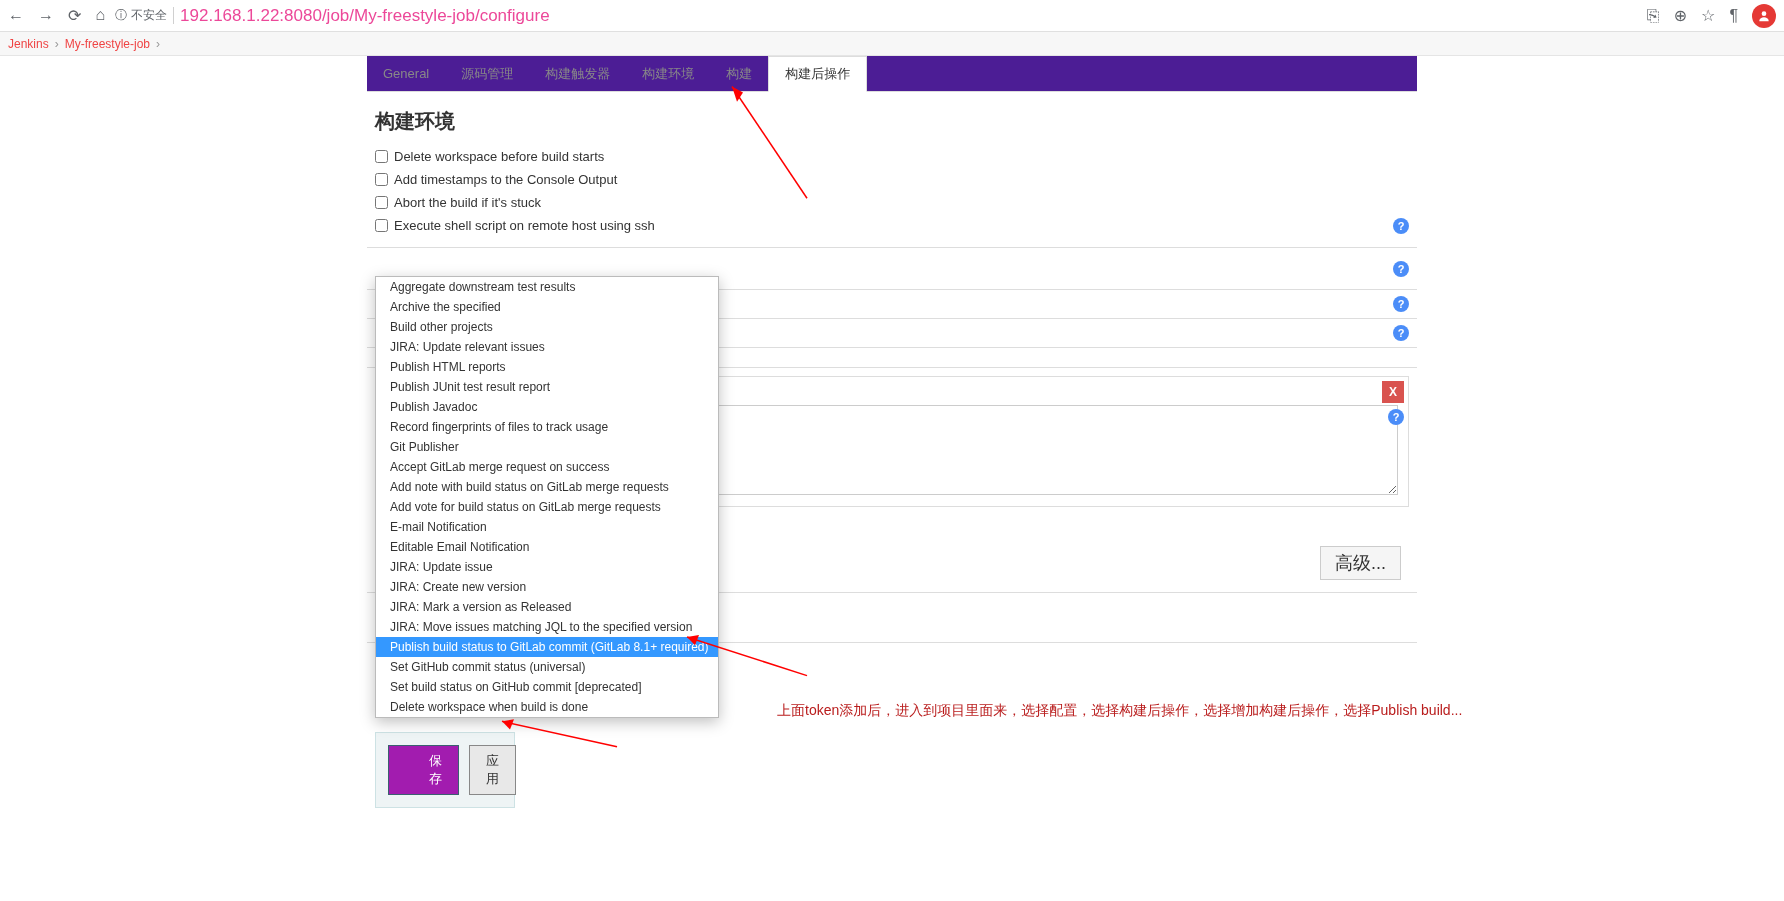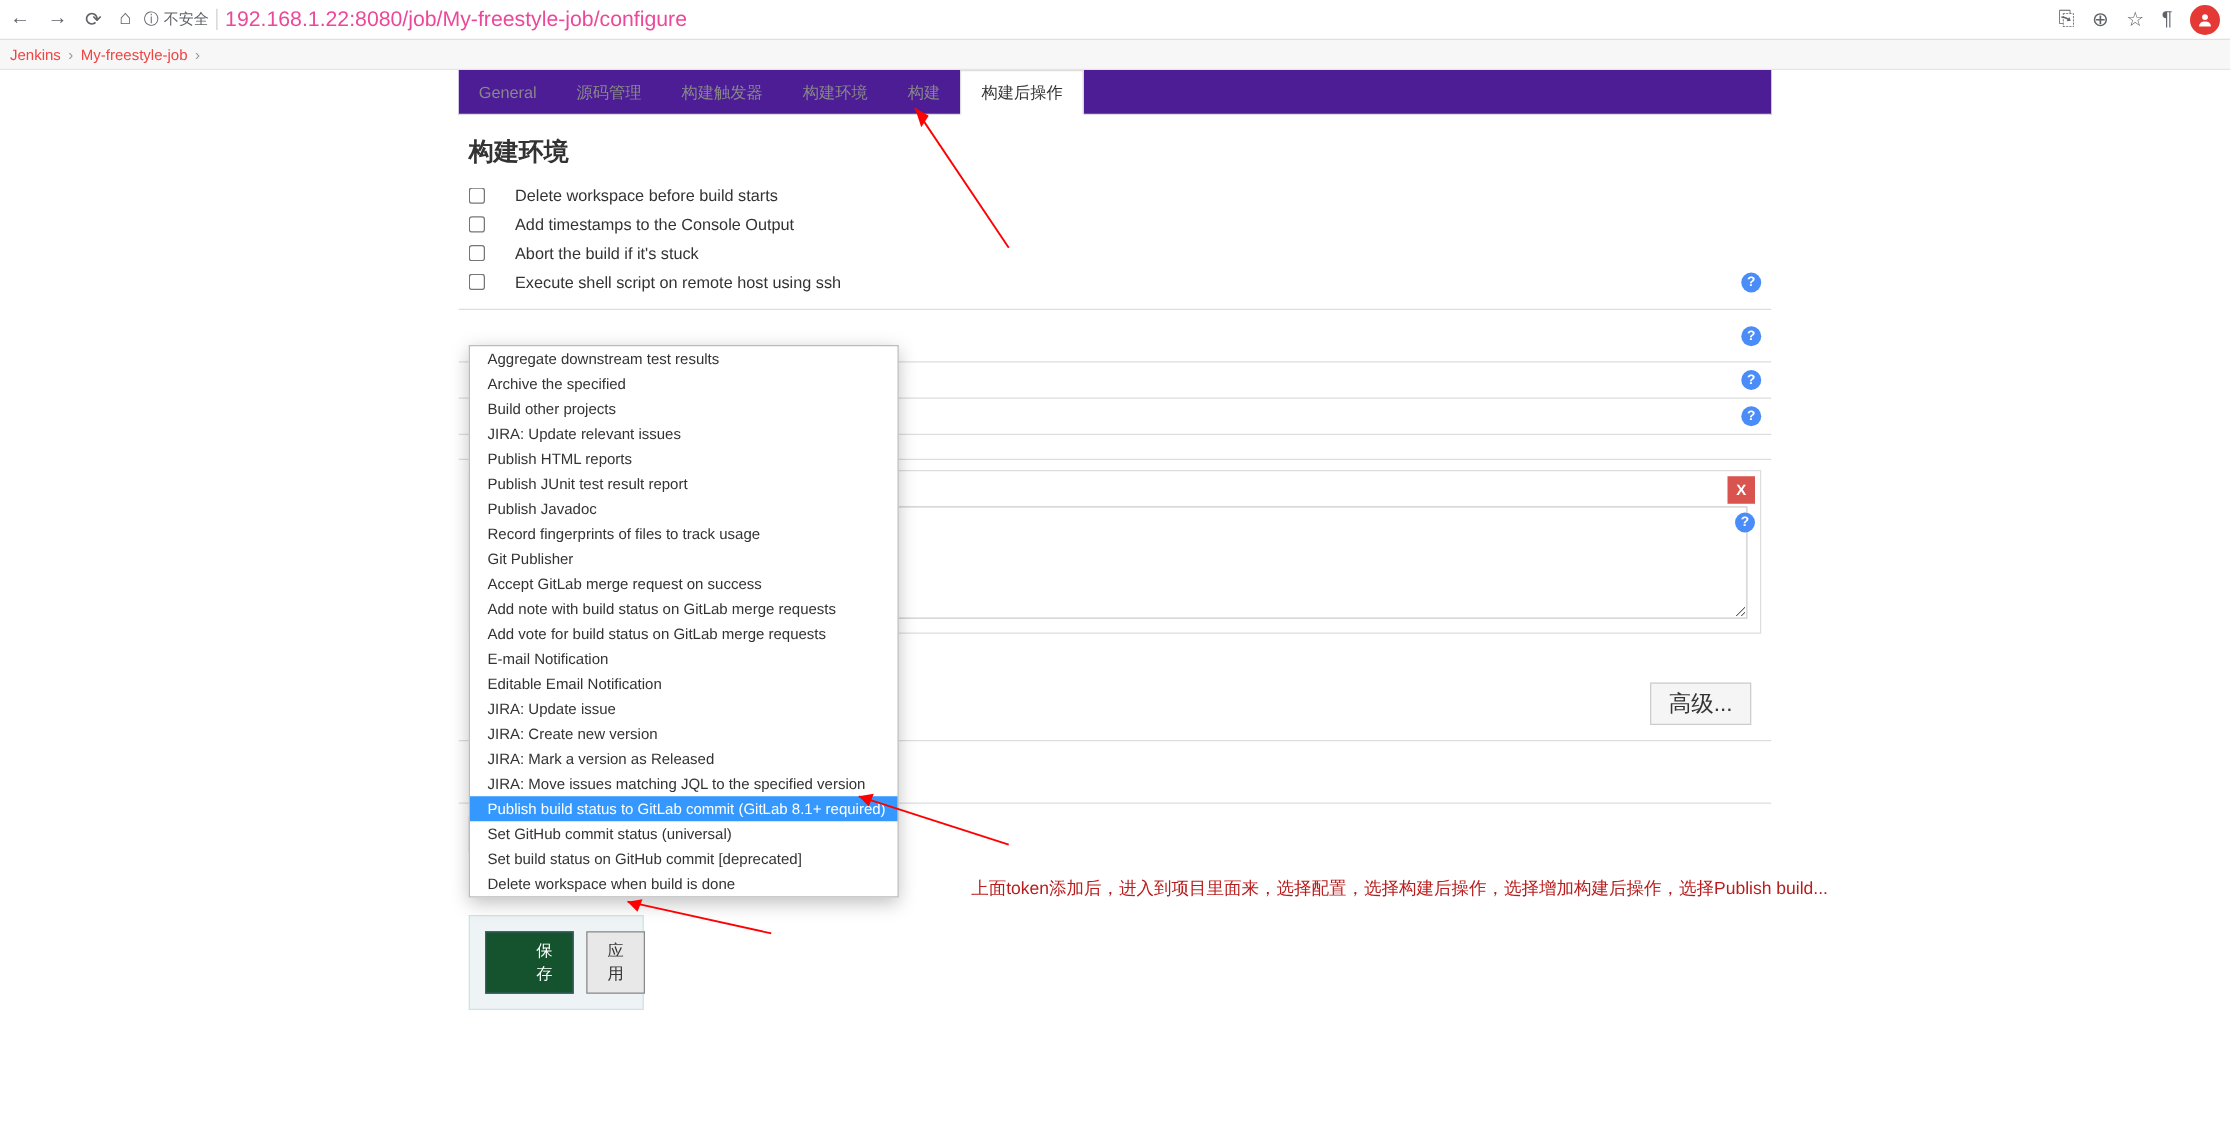--- a/index.html
+++ b/index.html
@@ -26,21 +26,21 @@
 .content { width: 1050px; margin-top: 0; position: relative; }
 
 
 .tabs { display: flex; border-bottom: 1px solid #ddd; background: #4c1d95; align-items: center; }
 .tabs .tab { padding: 8px 16px; color: #888; cursor: pointer; font-size: 13px; }
 .tabs .tab.active { background: #fff; border: 1px solid #ddd; border-bottom: 1px solid #fff; color: #333; margin-bottom: -1px; }
 
 
 .section-title { font-size: 20px; font-weight: bold; padding: 16px 8px 10px; }
 .section-body { padding: 0 8px 10px; border-bottom: 1px solid #ddd; }
-.chk-row { display: flex; align-items: center; padding: 4px 0; gap: 24px; color: #333; position: relative; }
+.chk-row { display: flex; align-items: center; padding: 4px 0; gap: 6px; color: #333; position: relative; }
 .chk-row input { margin: 0; }
 .chk-row .help { position: absolute; right: 0; }
 
 
 .help-icon { width: 16px; height: 16px; border-radius: 50%; background: #4b8df8; color: #fff; display: inline-flex; align-items: center; justify-content: center; font-size: 11px; font-weight: bold; cursor: pointer; }
 
 
 .placeholder-rows { border-bottom: 1px solid #ddd; padding: 6px 8px; display: flex; justify-content: flex-end; }
 .placeholder-rows-tall { border-bottom: 1px solid #ddd; padding: 4px 8px; height: 42px; display: flex; justify-content: flex-end; align-items: center; }
 
@@ -93,21 +93,21 @@
 .footer-buttons {
   margin: 40px 8px 20px;
   padding: 12px;
   background: #eef4f5;
   border: 1px solid #cde2e4;
   display: flex;
   gap: 10px;
   width: 140px;
 }
 .footer-buttons button { padding: 6px 16px; font-size: 13px; cursor: pointer; border: 1px solid #888; }
-.footer-buttons .save { background: #14532d; color: #fff; border-color: #3b6070; padding-left: 40px; }
+.footer-buttons .save { background: #a21caf; color: #fff; border-color: #3b6070; padding-left: 40px; }
 .footer-buttons .apply { background: #e8e8e8; color: #333; }
 
 
 .annot-layer { position: absolute; inset: 0; pointer-events: none; z-index: 200; }
 .annot-text { position: absolute; color: #b91c1c; font-size: 14px; font-family: "Microsoft YaHei", sans-serif; white-space: nowrap; }
 svg.arrows { position: absolute; inset: 0; width: 100%; height: 100%; }
 svg.arrows line { stroke: #ff0000; stroke-width: 1.5; }
 svg.arrows polygon { fill: #ff0000; }
 </style>
 </head>

